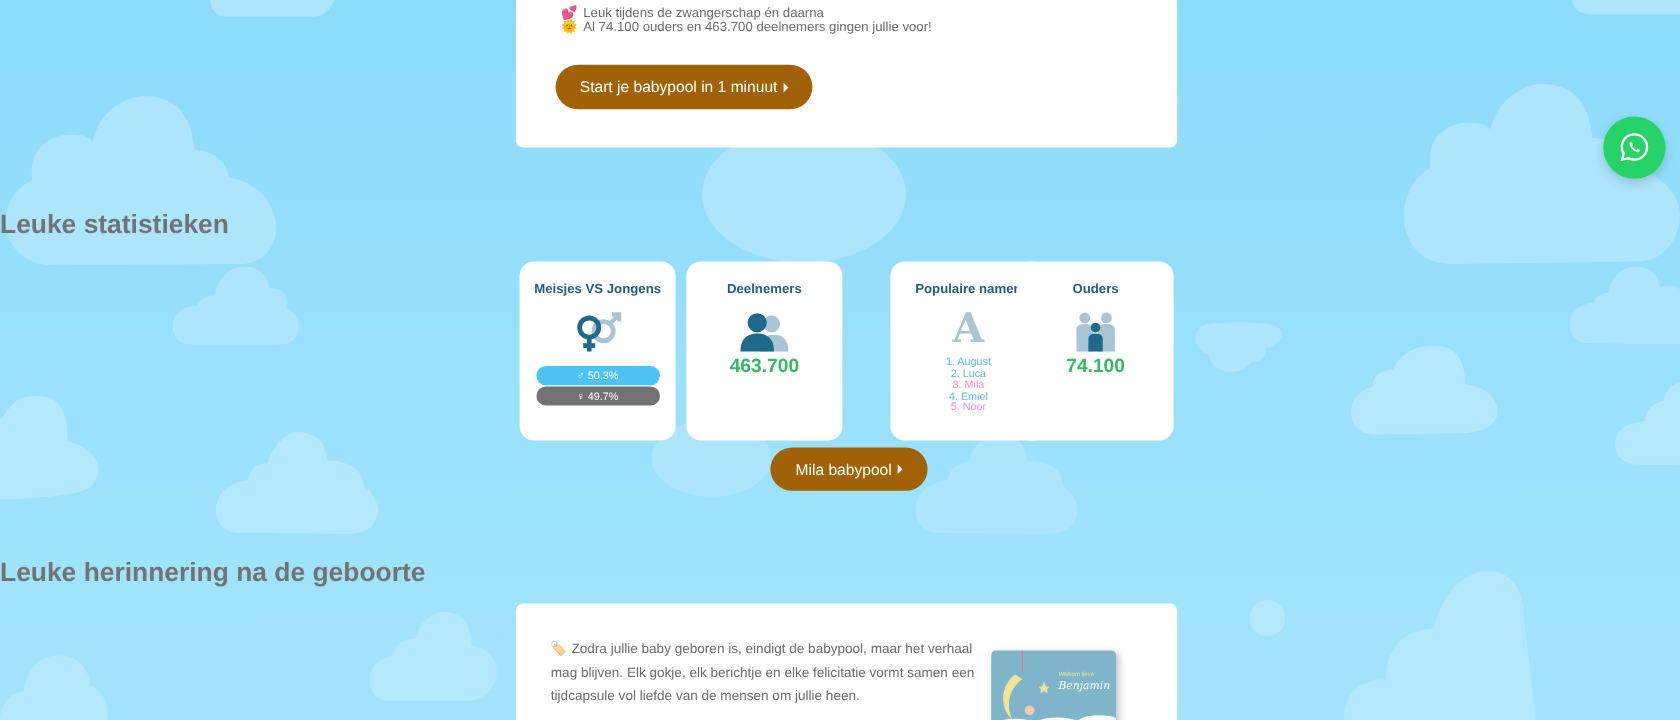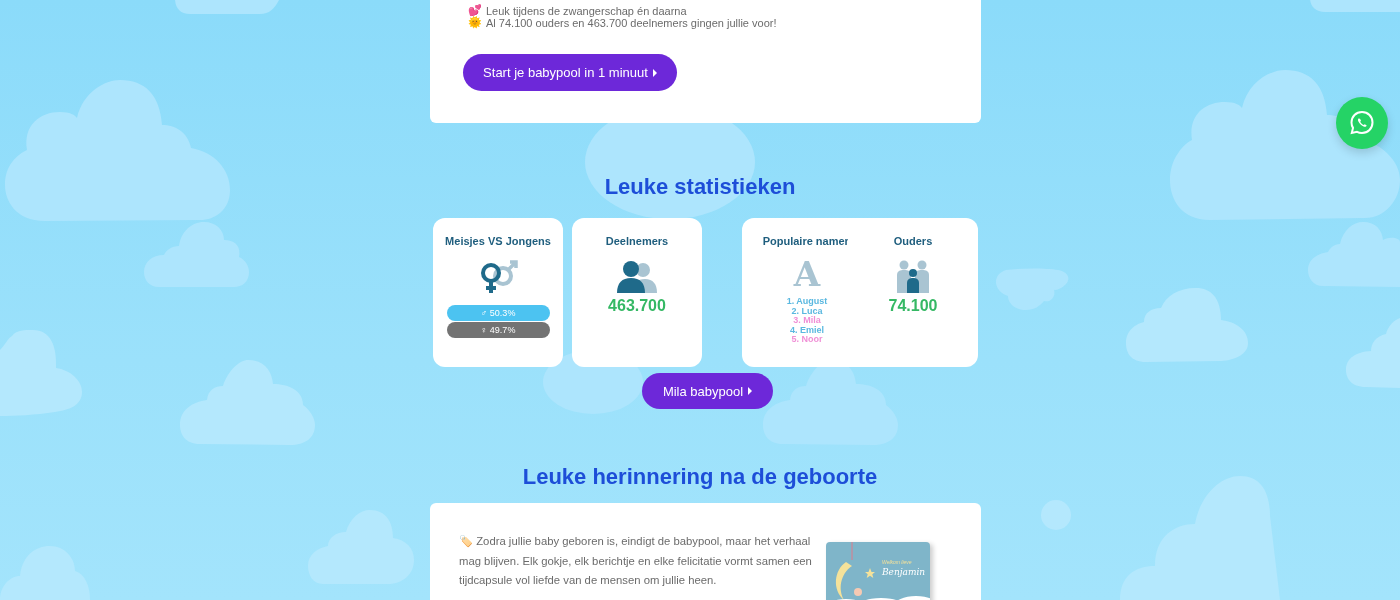--- a/index.html
+++ b/index.html
@@ -15,45 +15,45 @@
   .card-top {
     position: absolute; left: 430px; top: -20px; width: 551px; height: 143px;
     background: #fff; border-radius: 0 0 6px 6px;
   }
   .bullet {
     position: absolute; left: 38px; font-size: 11px; color: #6b6b6b;
     display: flex; align-items: center; gap: 6px;
   }
   .bullet .emoji { font-size: 11px; width: 12px; text-align: center; }
   .btn-orange {
-    position: absolute; background: #6d28d9; color: #fff;
+    position: absolute; background: #a16207; color: #fff;
     border-radius: 20px; font-size: 13px; display: flex; align-items: center; justify-content: center;
     gap: 5px; cursor: pointer; border: none;
   }
   .btn-orange .arrow {
     width: 0; height: 0; border-left: 4px solid #fff; border-top: 4px solid transparent; border-bottom: 4px solid transparent;
   }
   .section-title {
-    position: absolute; left: 0; width: 1400px; text-align: center;
-    color: #1d4ed8; font-weight: bold;
+    position: absolute; left: 0; width: 1400px; text-align: left;
+    color: #737373; font-weight: bold;
   }
   .stat-card {
     position: absolute; top: 218px; width: 130px; height: 149px; background: #fff;
     border-radius: 12px; text-align: center;
   }
   .stat-card .title {
     margin-top: 17px; font-size: 11px; font-weight: bold; color: #1f5e7e; text-align: center;
   }
   .stat-card .icon { margin: 12px auto 0; width: 44px; height: 38px; display: block; }
   .big-num { font-size: 16px; font-weight: bold; color: #35b864; }
   .pill {
     width: 103px; height: 16px; border-radius: 8px; margin: 0 auto 1px; color: #fff;
     font-size: 9px; line-height: 16px;
   }
-  .names { margin-top: 4px; font-size: 9px; font-weight: bold; line-height: 9.6px; }
+  .names { margin-top: 4px; font-size: 9px; font-weight: normal; line-height: 9.6px; }
   .card-bottom {
     position: absolute; left: 430px; top: 503px; width: 551px; height: 120px;
     background: #fff; border-radius: 6px;
   }
   .card-bottom .text {
     position: absolute; left: 29px; top: 29px; width: 360px; font-size: 11.3px; color: #6b6b6b; line-height: 19.5px;
   }
   .book {
     position: absolute; left: 396px; top: 39px; width: 104px; height: 70px;
     background: #7fb5c9; border-radius: 4px 4px 0 0; overflow: hidden;

